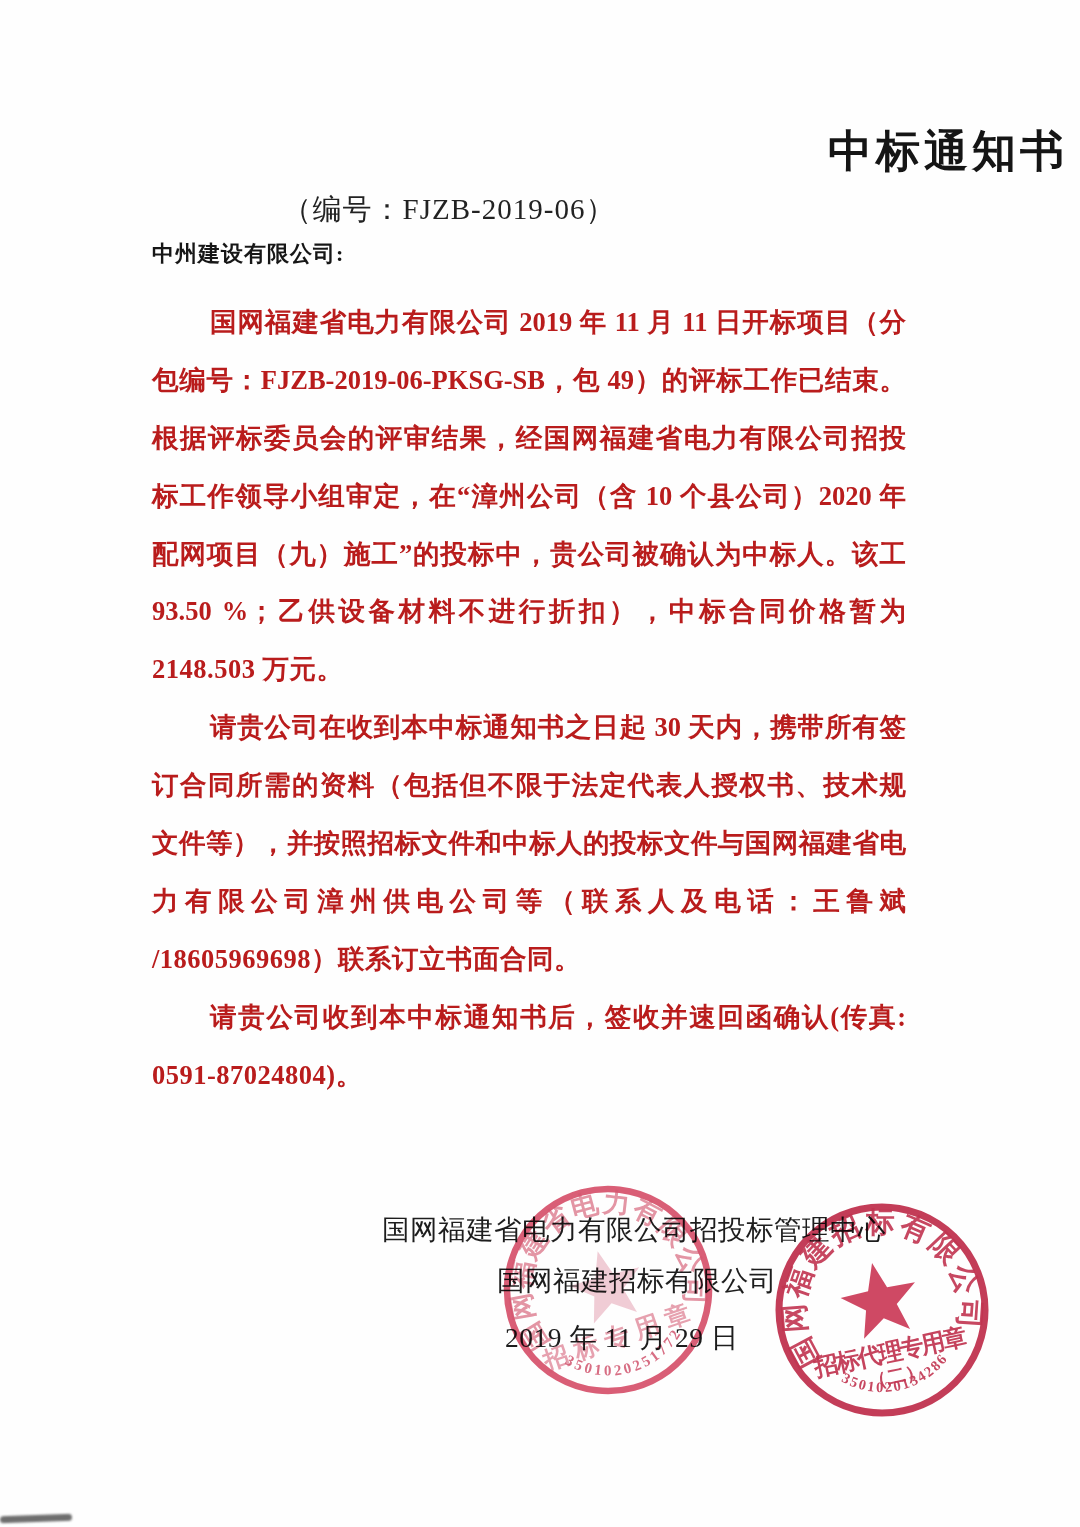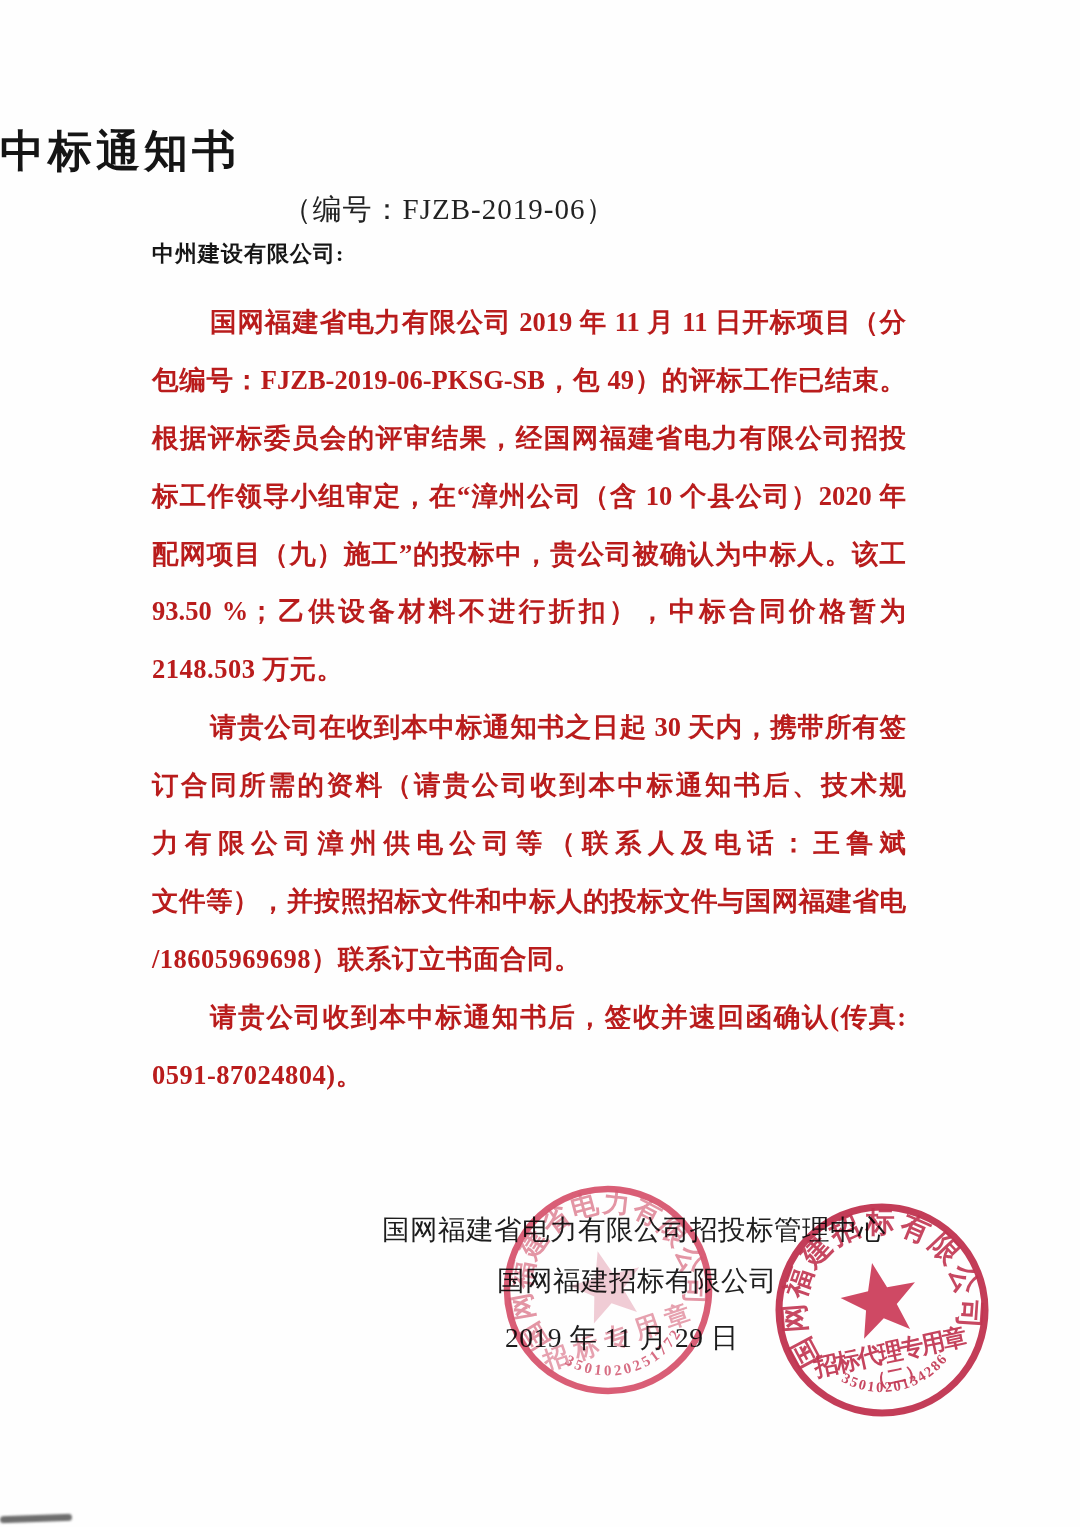--- a/index.html
+++ b/index.html
@@ -19,21 +19,21 @@
   .page::before{
     content:"";position:absolute;left:0;top:0;right:0;bottom:0;pointer-events:none;
     background:
       radial-gradient(90px 60px at 845 165px, rgba(190,190,190,0.14), rgba(255,255,255,0) 70%),
       radial-gradient(70px 40px at 350px 1315px, rgba(190,190,190,0.12), rgba(255,255,255,0) 70%),
       radial-gradient(120px 500px at 1078px 700px, rgba(200,200,200,0.10), rgba(255,255,255,0) 75%),
       radial-gradient(60px 300px at 2px 300px, rgba(205,205,205,0.10), rgba(255,255,255,0) 75%);
   }
   .title{
     position:absolute;left:0;top:122px;width:1068px;
-    text-align:left;
+    text-align:right;
     font-size:44px;font-weight:bold;letter-spacing:4px;
     color:#151515;
   }
   .doc-number{
     position:absolute;left:0;top:190px;width:898px;
     text-align:center;
     font-size:29px;letter-spacing:1px;color:#222;
   }
   .addressee{
     position:absolute;left:152px;top:239px;
@@ -90,23 +90,23 @@
 
   <div class="body-text">
     <div class="line justify indent">国网福建省电力有限公司 2019 年 11 月 11 日开标项目（分</div>
     <div class="line justify">包编号：FJZB-2019-06-PKSG-SB，包 49）的评标工作已结束。</div>
     <div class="line justify">根据评标委员会的评审结果，经国网福建省电力有限公司招投</div>
     <div class="line justify">标工作领导小组审定，在“漳州公司（含 10 个县公司）2020 年</div>
     <div class="line justify">配网项目（九）施工”的投标中，贵公司被确认为中标人。该工</div>
     <div class="line justify">93.50 %；乙供设备材料不进行折扣），中标合同价格暂为</div>
     <div class="line">2148.503 万元。</div>
     <div class="line justify indent">请贵公司在收到本中标通知书之日起 30 天内，携带所有签</div>
-    <div class="line justify">订合同所需的资料（请贵公司收到本中标通知书后、技术规</div>
+    <div class="line justify">订合同所需的资料（包括但不限于法定代表人授权书、技术规</div>
+    <div class="line justify">文件等），并按照招标文件和中标人的投标文件与国网福建省电</div>
     <div class="line justify">力有限公司漳州供电公司等（联系人及电话：王鲁斌</div>
-    <div class="line justify">文件等），并按照招标文件和中标人的投标文件与国网福建省电</div>
     <div class="line">/18605969698）联系订立书面合同。</div>
     <div class="line justify indent">请贵公司收到本中标通知书后，签收并速回函确认(传真:</div>
     <div class="line">0591-87024804)。</div>
   </div>
 
   <div class="sig-line sig-org1">国网福建省电力有限公司招投标管理中心</div>
   <div class="sig-line sig-org2">国网福建招标有限公司</div>
   <div class="sig-line sig-date">2019 年 11 月 29 日</div>
 
   <svg class="stamp stamp-left" width="220" height="220" viewBox="0 0 220 220">

